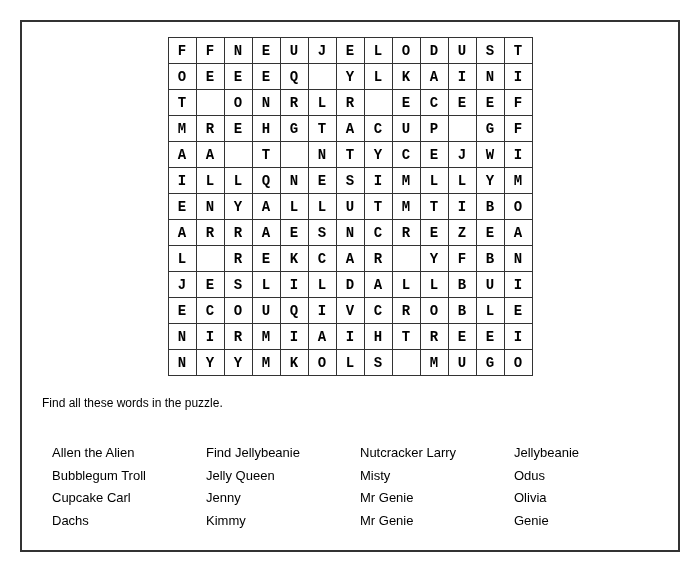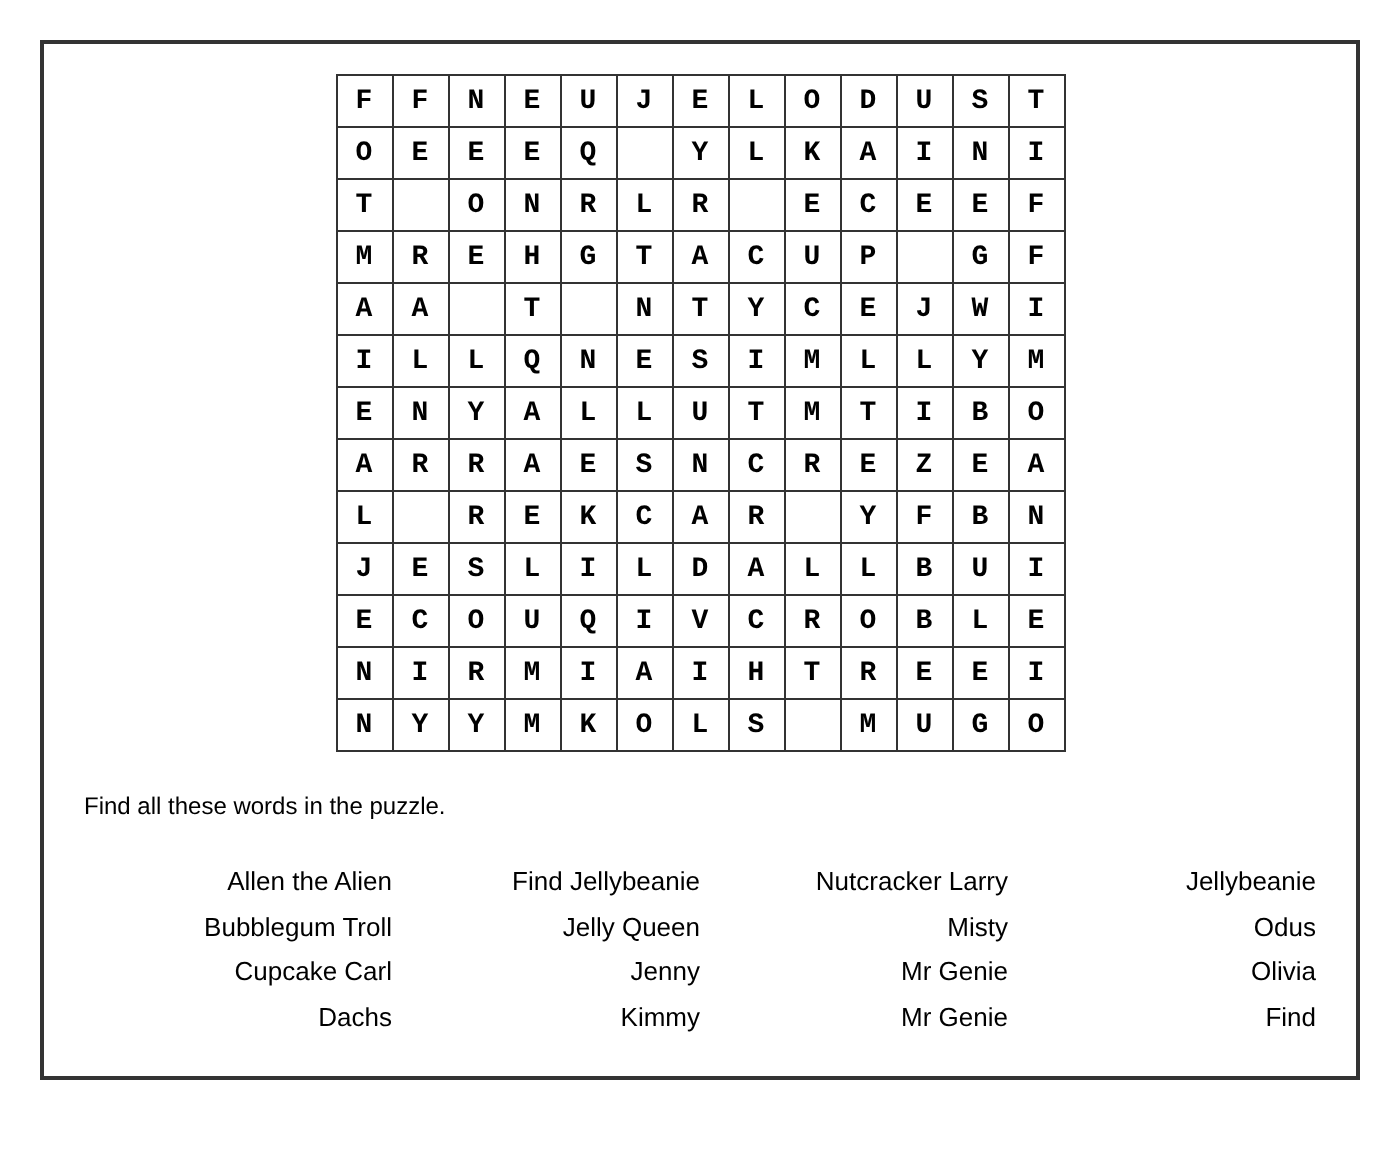--- a/index.html
+++ b/index.html
@@ -31,36 +31,35 @@
       width: 28px;
       height: 26px;
       border: 1px solid #333;
       text-align: center;
       vertical-align: middle;
       color: #000;
     }
     .instructions {
       font-size: 12px;
       color: #000;
-      margin-bottom: 18px;
+      margin-bottom: 30px;
       line-height: 1.6;
     }
     .word-list {
       display: grid;
       grid-template-columns: repeat(4, 1fr);
       gap: 2px 10px;
       font-size: 13px;
       color: #000;
       padding-left: 10px;
     }
     .word-column {
       display: flex;
       flex-direction: column;
       gap: 3px;
-      align-items: flex-end;
     }
     .word-item {
       font-size: 13px;
       line-height: 1.5;
     }
   </style>
 </head>
 <body>
 
 <div class="container">
@@ -286,16 +285,16 @@
     <div class="word-column" id="col3">
         <div class="word-item">Nutcracker Larry</div>
         <div class="word-item">Misty</div>
         <div class="word-item">Mr Genie</div>
         <div class="word-item">Mr Genie</div>
       </div>
     <div class="word-column" id="col4">
         <div class="word-item">Jellybeanie</div>
         <div class="word-item">Odus</div>
         <div class="word-item">Olivia</div>
-        <div class="word-item">Find</div>
+        <div class="word-item">Genie</div>
       </div>
   </div>
 </div>
 
 </body></html>

